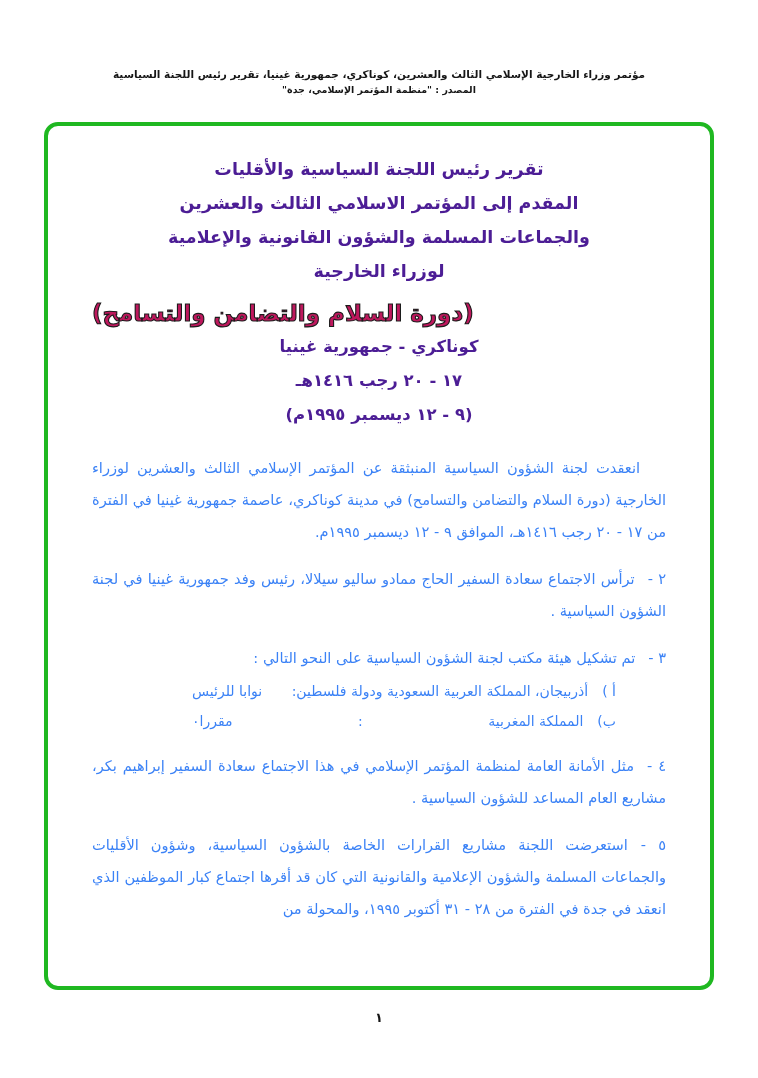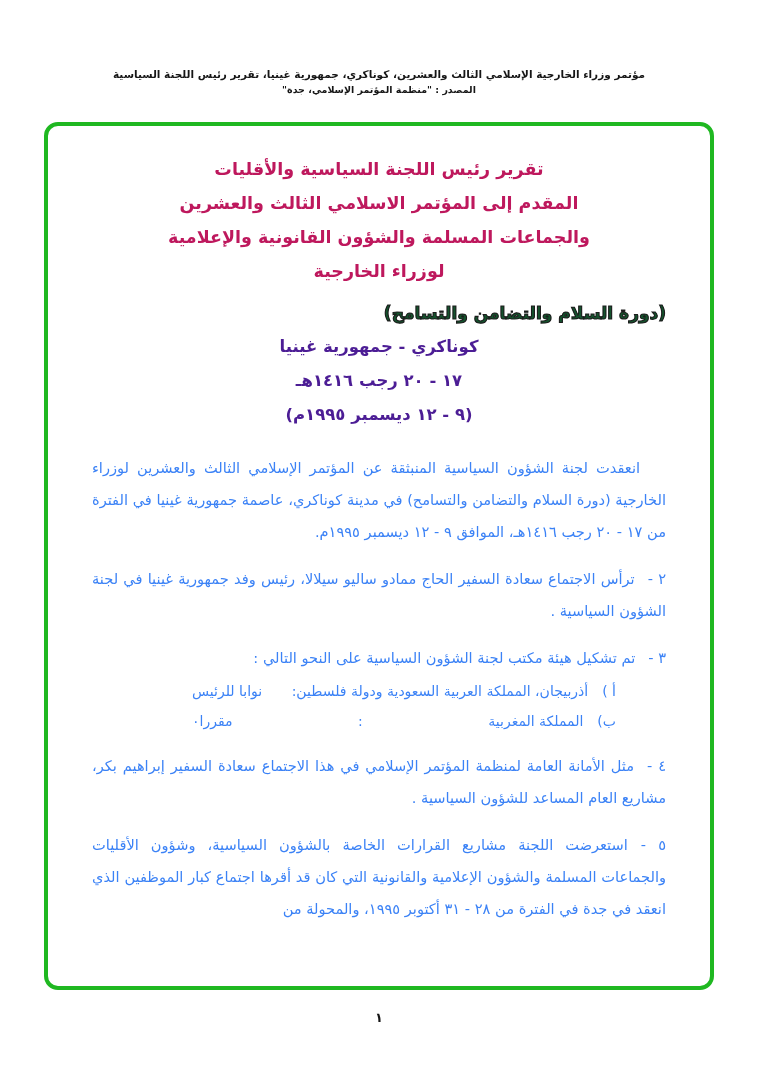--- a/index.html
+++ b/index.html
@@ -30,27 +30,27 @@
     width:670px; height:868px;
     border:4px solid #1fb821;
     border-radius:14px;
     padding:26px 44px 0 44px;
     background:#ffffff;
   }
 
   .title-block {
     text-align:center; font-weight:bold;
     font-size:17.5px; line-height:34px;
-    color:#be185d;
+    color:#4c1d95;
   }
   .session-line {
-    text-align:right; font-weight:bold;
-    font-size:17px; line-height:34px; margin-top:8px;
+    text-align:left; font-weight:bold;
+    font-size:23px; line-height:34px; margin-top:8px;
     letter-spacing:1px;
-    color:#14532d;
+    color:#be185d;
     -webkit-text-stroke:1.1px #1c1c1c;
     text-shadow:0 0 0.5px #444;
   }
   .center-bold {
     text-align:center; font-weight:bold;
     font-size:16.5px; line-height:34px; color:#4c1d95;
   }
 
   .body-text {
     margin-top:20px;

